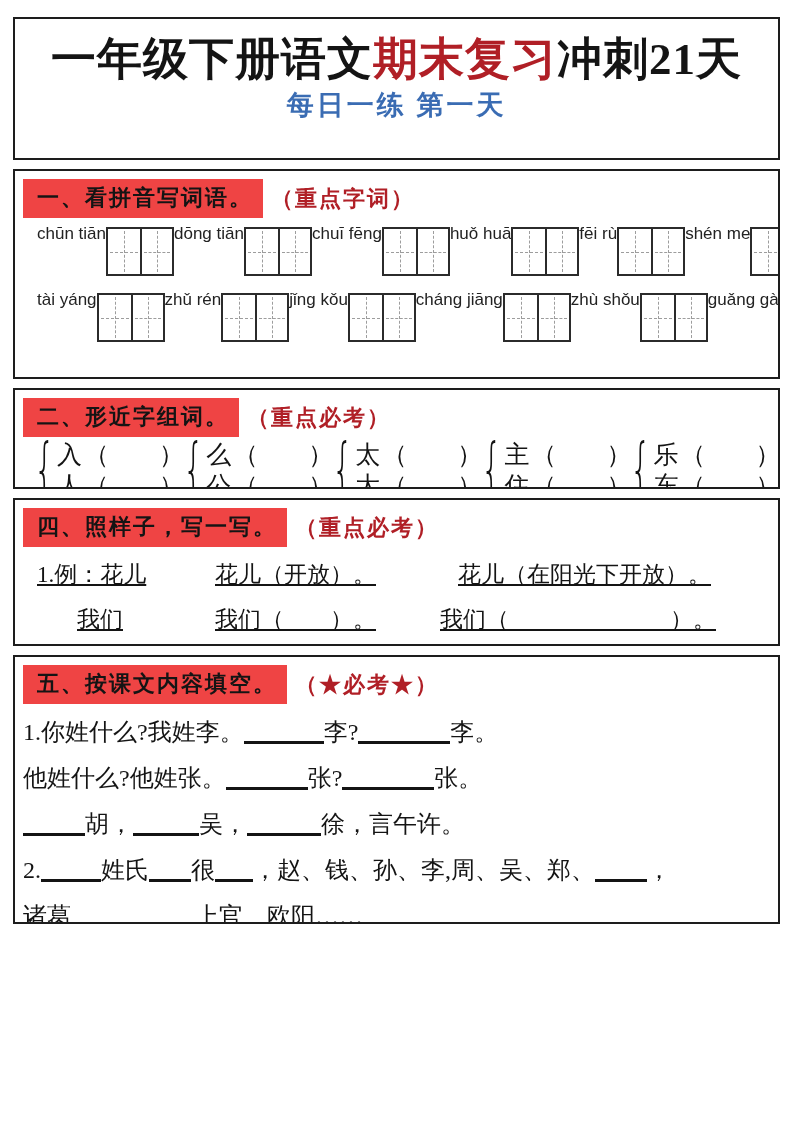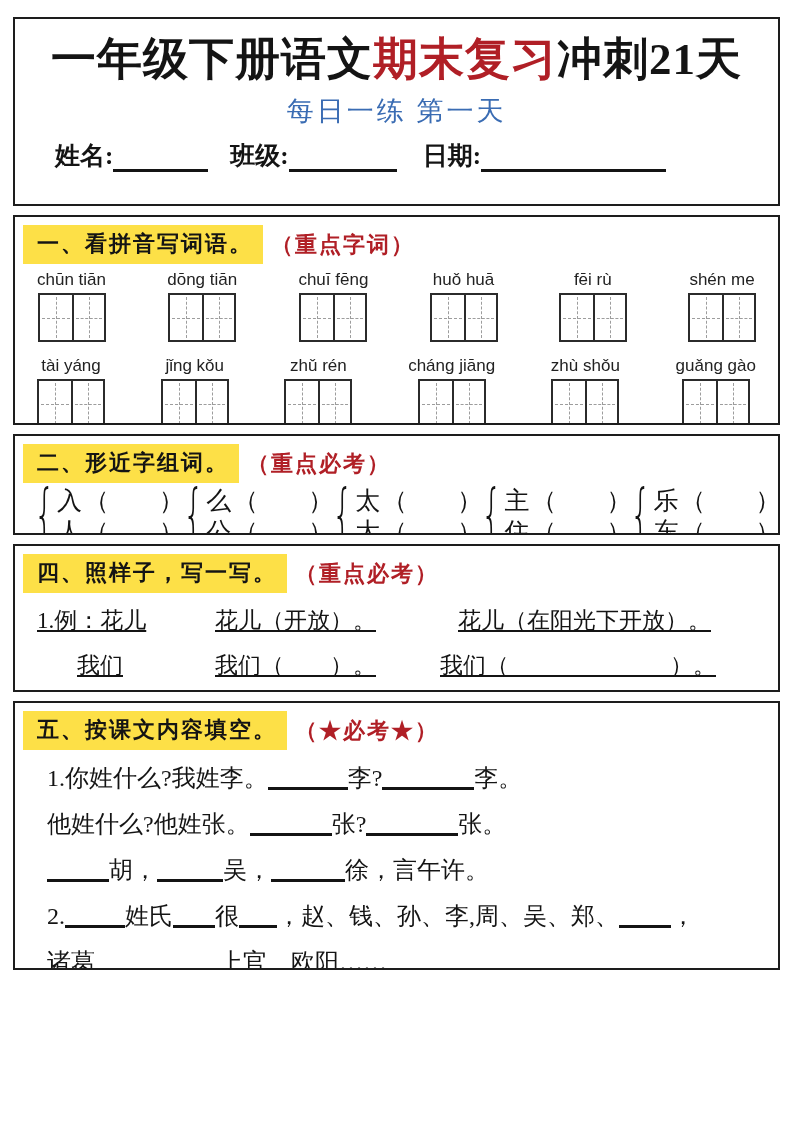--- a/index.html
+++ b/index.html
@@ -15,44 +15,44 @@
     padding:17px 13px 0 13px;
     display:flex; flex-direction:column; gap:9px;
     background:#fff;
   }
   .box {
     border:2px solid #1d1d1d;
     background:#fff;
     overflow:hidden;
   }
   
-  .header-box { height:189px; text-align:center; padding-top:16px; }
+  .header-box { height:143px; text-align:center; padding-top:16px; }
   .title { font-size:45px; font-weight:900; letter-spacing:1px; line-height:1.1; white-space:nowrap; }
   .title .red { color:#b01f26; }
-  .subtitle { font-size:27px; font-weight:normal; color:#3a6cb3; margin-top:8px; letter-spacing:3px; }
+  .subtitle { font-size:27px; font-weight:bold; color:#3a6cb3; margin-top:2px; letter-spacing:3px; }
   .fields { display:flex; align-items:flex-end; margin:10px 36px 0 40px; font-size:25px; font-weight:bold; text-align:left; }
   .fields .fld { display:flex; align-items:flex-end; }
   .fields .lbl { white-space:nowrap; }
   .blankline { display:inline-block; border-bottom:3px solid #141414; height:30px; }
   .w-name { width:95px; margin-right:22px; }
   .w-class { width:108px; margin-right:26px; }
   .w-date { width:185px; }
   
   .sec-head { display:flex; align-items:center; padding:8px 0 0 8px; }
   .hl {
-    background:#fde047; color:#141414;
+    background:#ef4444; color:#141414;
     font-size:22px; font-weight:bold;
     padding:4px 10px 5px 14px; letter-spacing:2px;
     white-space:nowrap;
   }
   .tag { color:#b01f26; font-size:22px; font-weight:bold; margin-left:8px; letter-spacing:2px; white-space:nowrap; }
   
   .sec1 { height:210px; }
   .pinyin-row { display:flex; justify-content:space-between; padding:6px 22px 0 22px; }
-  .py-unit { display:flex; flex-direction:column; align-items:center; }
+  .py-unit { display:flex; flex-direction:row; }
   .py-label { font-family:"Liberation Sans", sans-serif; font-size:17px; color:#222; white-space:nowrap; letter-spacing:0px; }
   .tian { display:flex; border:2px solid #2b2b2b; margin-top:3px; background:#fff; }
   .tian .cell { width:32px; height:45px; position:relative; }
   .tian .cell + .cell { border-left:2px solid #2b2b2b; }
   .tian .cell::before { content:""; position:absolute; left:50%; top:2px; bottom:2px; border-left:1.5px dashed #9d9d9d; }
   .tian .cell::after  { content:""; position:absolute; top:50%; left:2px; right:2px; border-top:1.5px dashed #9d9d9d; }
   
   .sec2 { height:101px; }
   .brace-row { display:flex; justify-content:space-between; padding:2px 24px 0 20px; }
   .bg-group { display:flex; align-items:center; }
@@ -70,46 +70,32 @@
   .sec4 { height:148px; font-size:23px; }
   .s4row { display:flex; white-space:nowrap;text-decoration:underline; }
   .s4row1 { padding:12px 0 0 22px; }
   .s4row1 .c1 { width:178px; }
   .s4row1 .c2 { width:243px; }
   .s4row2 { padding:14px 16px 0 62px; }
   .s4row2 .c1 { width:138px; }
   .s4row2 .c2 { width:225px; }
   
   .sec5 { height:269px; font-size:24px; }
-  .s5line { padding-left:32px; margin-top:12px; white-space:nowrap; }
+  .s5line { padding-left:8px; margin-top:12px; white-space:nowrap; }
   .s5line.tight { margin-top:14px; }
   .fill { display:inline-block; border-bottom:3px solid #141414; height:26px; vertical-align:-4px; }
 </style>
 </head>
 <body>
 
 <div class="page">
 
   <div class="box header-box">
     <div class="title"><span>一年级下册语文</span><span class="red">期末复习</span><span>冲刺21天</span></div>
     <div class="subtitle">每日一练  第一天</div>
-    <div class="fields">
-      <div class="fld">
-        <span class="lbl">姓名:</span>
-        <span class="blankline w-name"></span>
-      </div>
-      <div class="fld">
-        <span class="lbl">班级:</span>
-        <span class="blankline w-class"></span>
-      </div>
-      <div class="fld">
-        <span class="lbl">日期:</span>
-        <span class="blankline w-date"></span>
-      </div>
-    </div>
   </div>
 
   <div class="box sec1">
     <div class="sec-head">
       <span class="hl">一、看拼音写词语。</span>
       <span class="tag">（重点字词）</span>
     </div>
     <div class="pinyin-row">
       <div class="py-unit">
         <div class="py-label">chūn  tiān</div>
@@ -156,28 +142,28 @@
     </div>
     <div class="pinyin-row" style="padding-top:14px;">
       <div class="py-unit">
         <div class="py-label">tài  yáng</div>
         <div class="tian">
             <div class="cell"></div>
             <div class="cell"></div>
           </div>
       </div>
       <div class="py-unit">
+        <div class="py-label">zhǔ  rén</div>
+        <div class="tian">
+            <div class="cell"></div>
+            <div class="cell"></div>
+          </div>
+      </div>
+      <div class="py-unit">
         <div class="py-label">jǐng  kǒu</div>
-        <div class="tian">
-            <div class="cell"></div>
-            <div class="cell"></div>
-          </div>
-      </div>
-      <div class="py-unit">
-        <div class="py-label">zhǔ  rén</div>
         <div class="tian">
             <div class="cell"></div>
             <div class="cell"></div>
           </div>
       </div>
       <div class="py-unit">
         <div class="py-label">cháng jiāng</div>
         <div class="tian">
             <div class="cell"></div>
             <div class="cell"></div>

